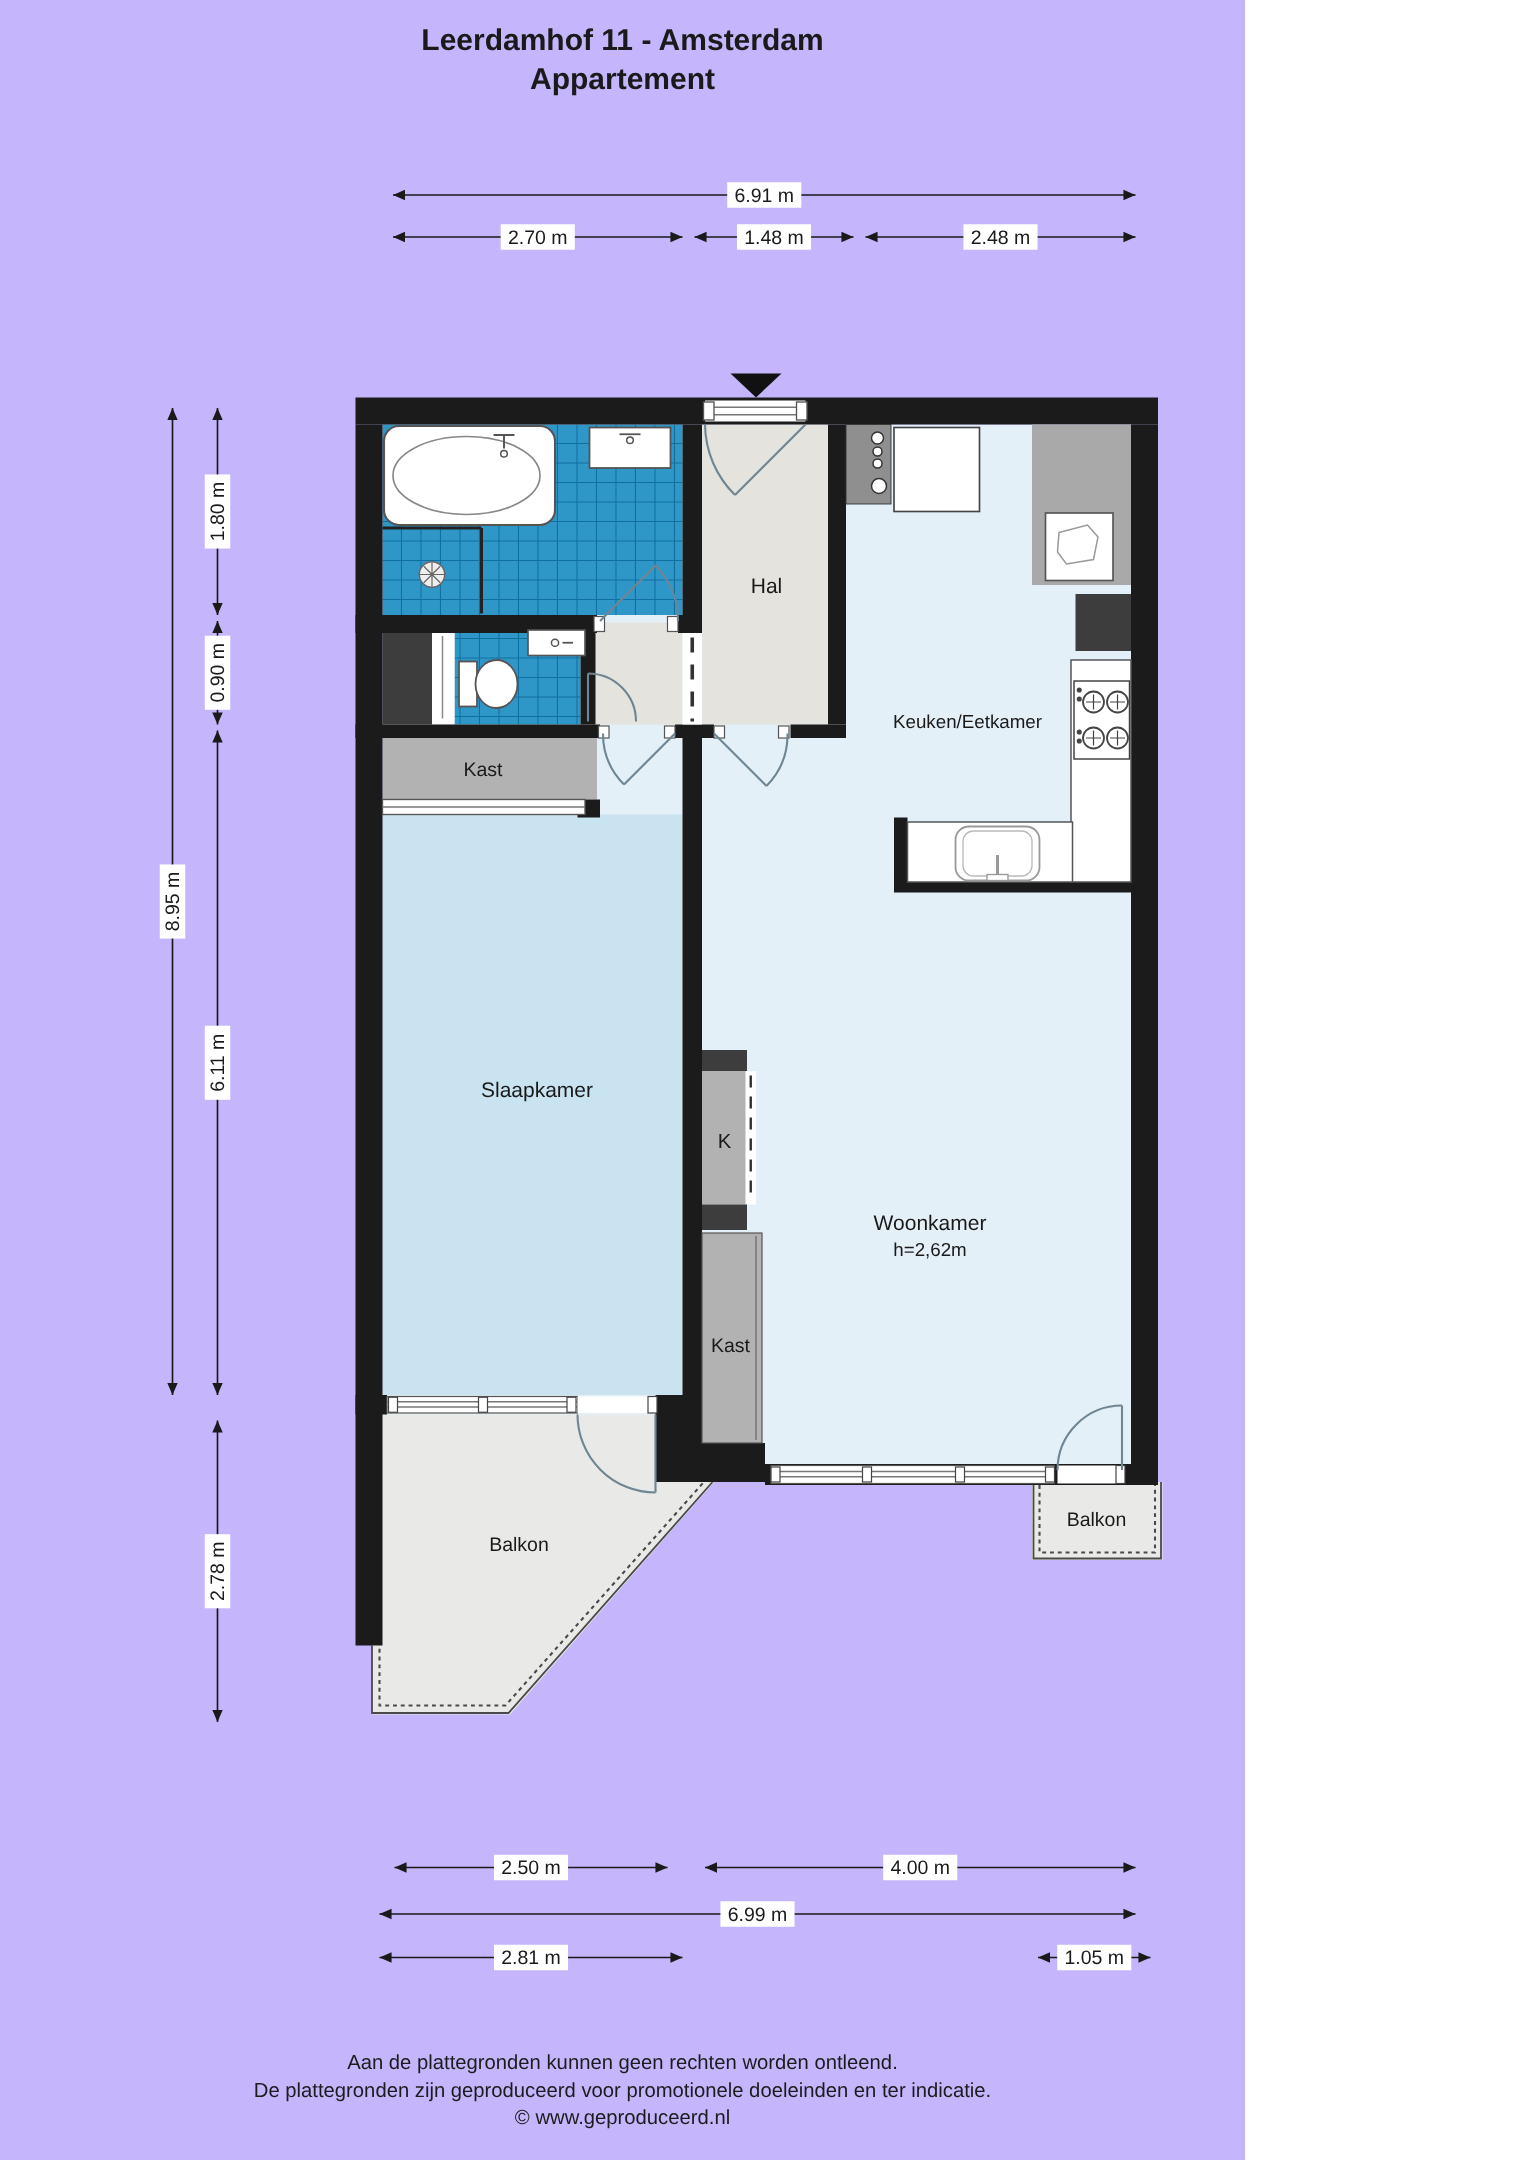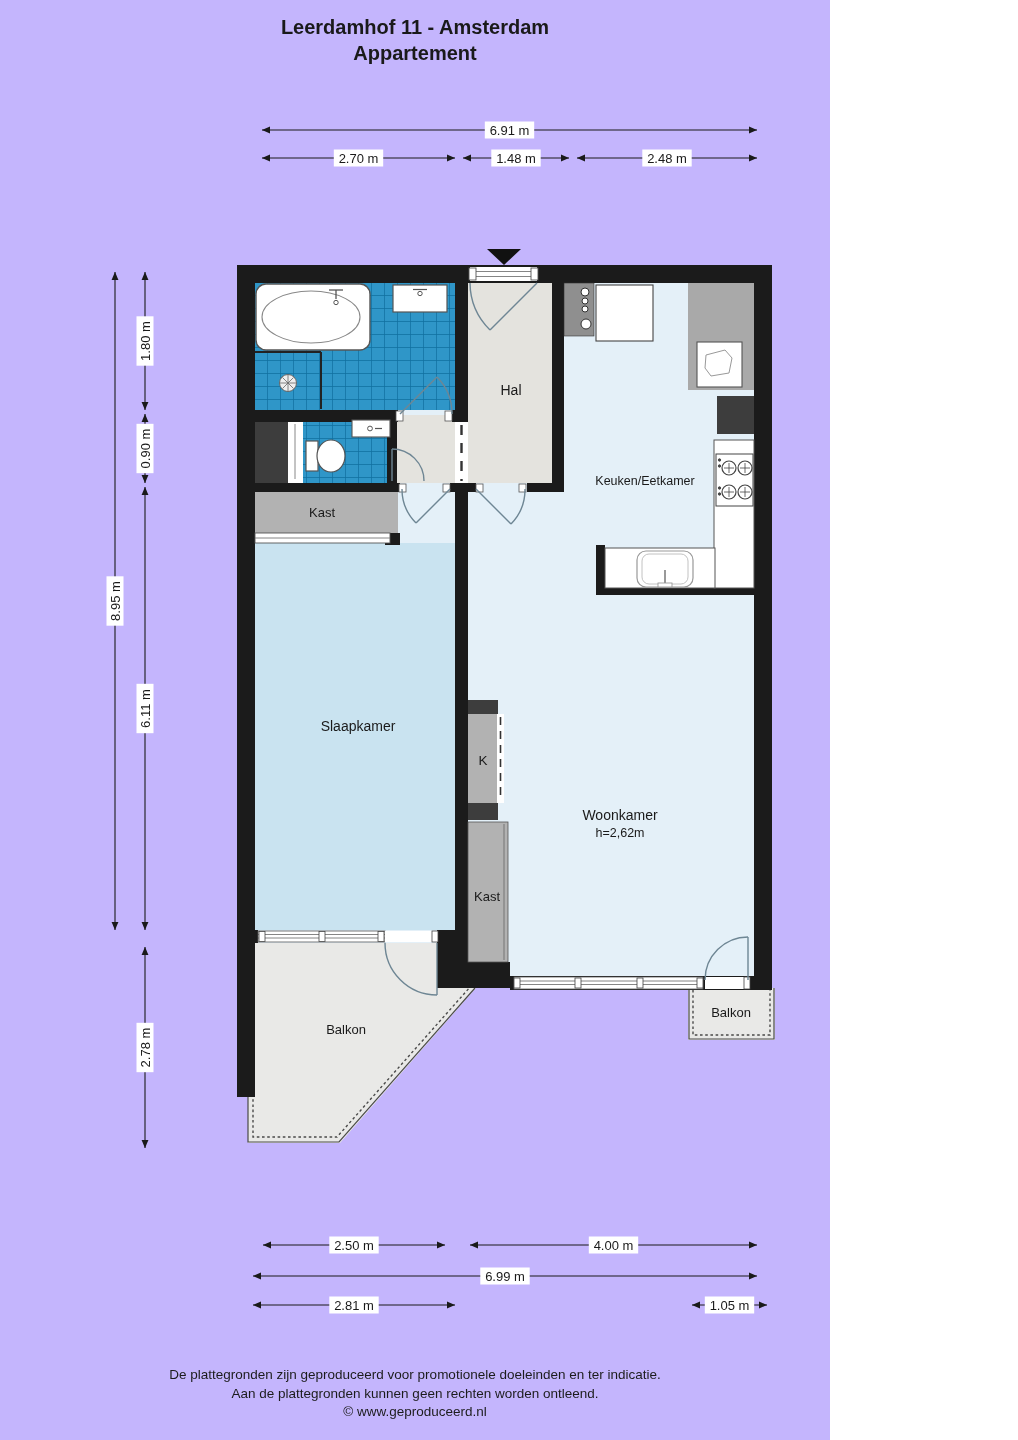--- a/index.html
+++ b/index.html
@@ -319,18 +319,18 @@
         <text x="483" y="765" text-anchor="middle" font-size="13.5" class="roomtext">K</text>
         <text x="620" y="820" text-anchor="middle" font-size="14" class="roomtext">Woonkamer</text>
         <text x="620" y="837" text-anchor="middle" font-size="12.5" class="roomtext">h=2,62m</text>
         <text x="487" y="901" text-anchor="middle" font-size="13" class="roomtext">Kast</text>
         <text x="346" y="1034" text-anchor="middle" font-size="13" class="roomtext">Balkon</text>
         <text x="731" y="1017" text-anchor="middle" font-size="13" class="roomtext">Balkon</text>
       </g>
   </svg>
 
   <div class="footer">
+    <div>Aan de plattegronden kunnen geen rechten worden ontleend.</div>
     <div>De plattegronden zijn geproduceerd voor promotionele doeleinden en ter indicatie.</div>
-    <div>Aan de plattegronden kunnen geen rechten worden ontleend.</div>
     <div>© www.geproduceerd.nl</div>
   </div>
 
 </div>
 
 </body></html>

